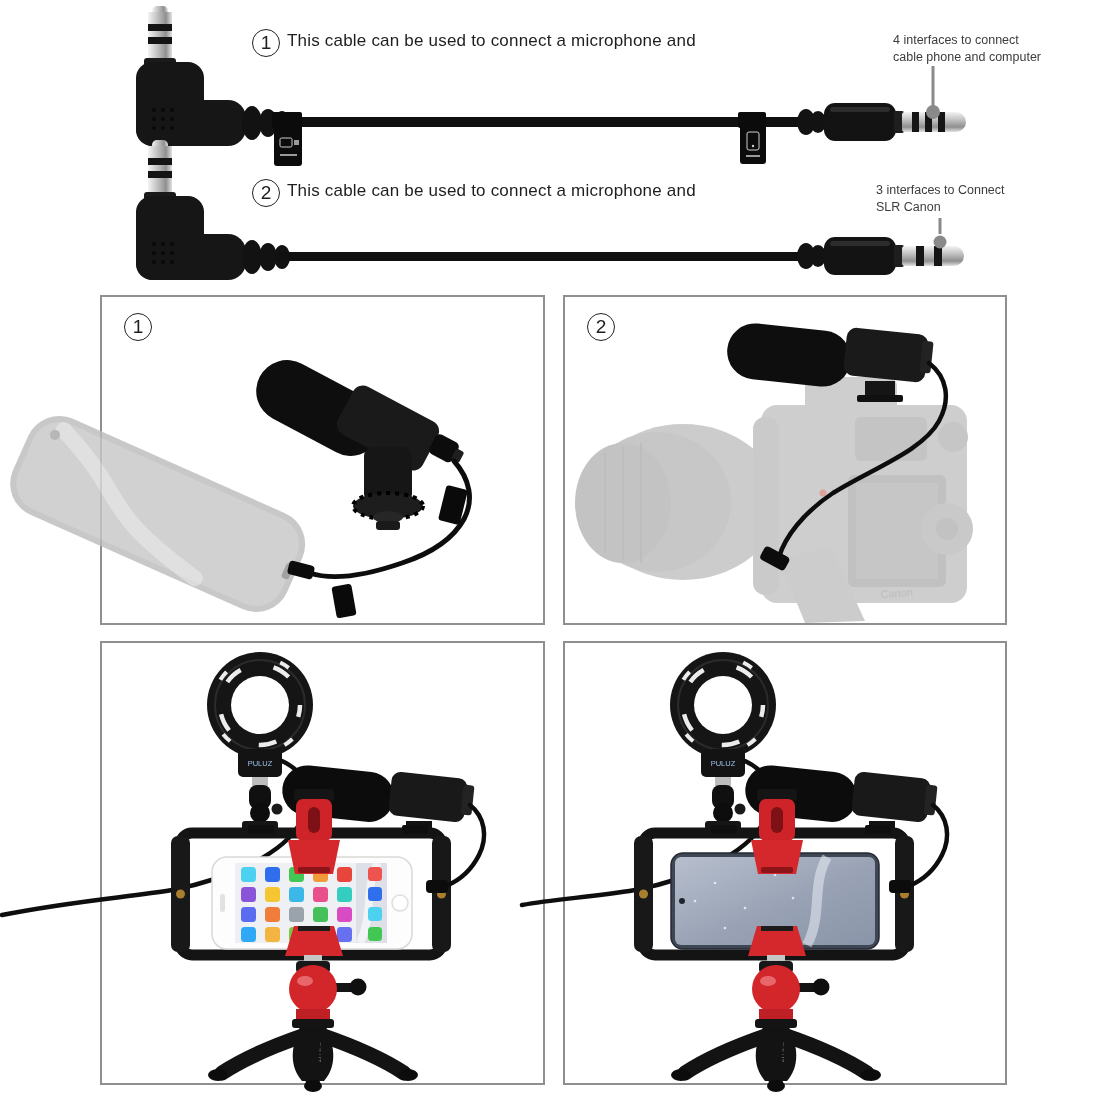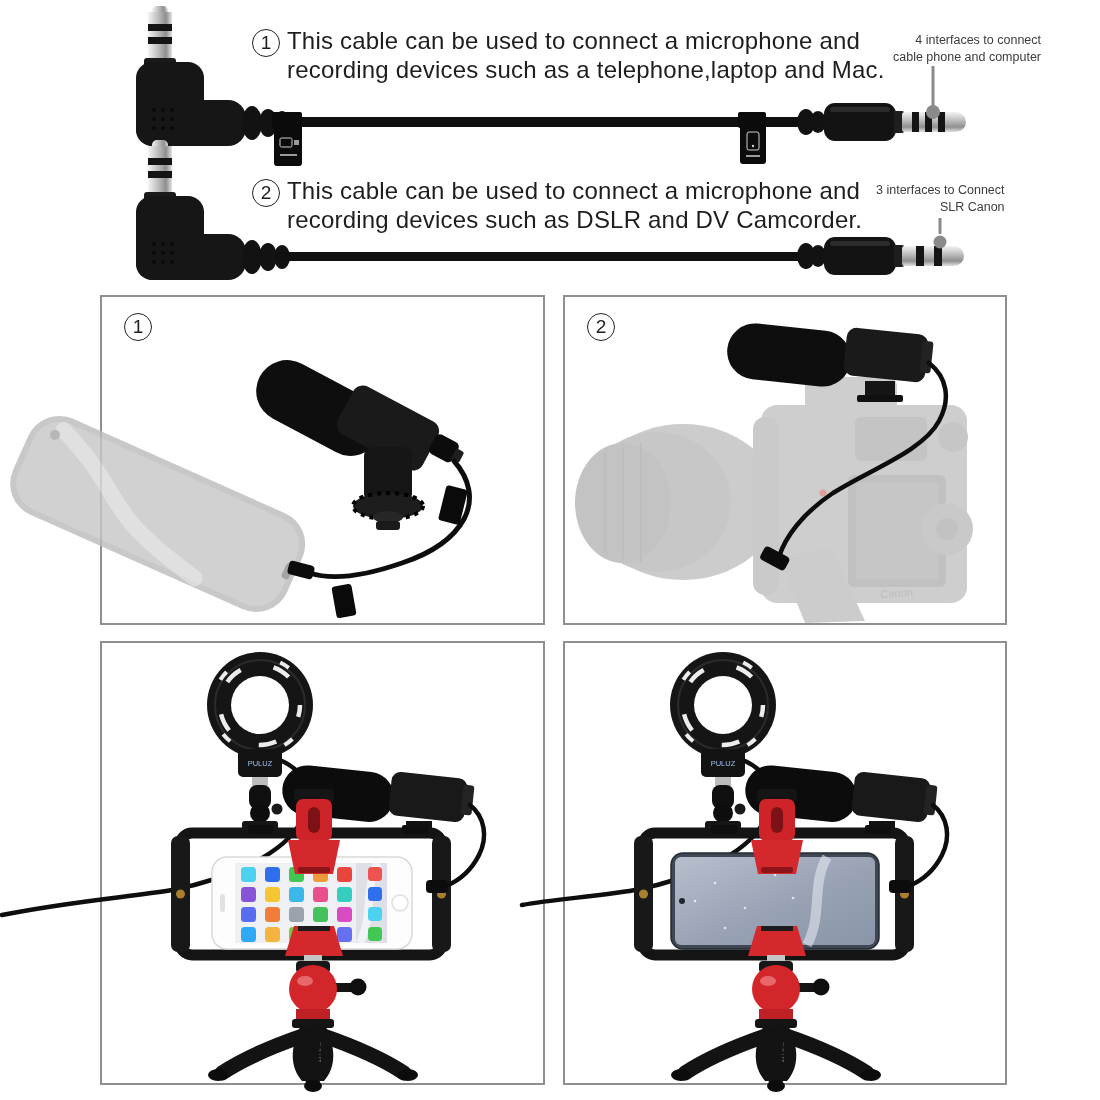--- a/index.html
+++ b/index.html
@@ -2,27 +2,27 @@
 <html><head>
 <meta charset="utf-8">
 <style>
   html,body{margin:0;padding:0;}
   body{
     width:1100px;height:1100px;position:relative;overflow:hidden;
     background:#ffffff;
     font-family:"Liberation Sans", sans-serif;
   }
   .abs{position:absolute;}
-  .c-desc{font-size:24px;line-height:29px;color:#1e1e1e;letter-spacing:.2px;}
+  .c-desc{font-size:17px;line-height:29px;color:#1e1e1e;letter-spacing:.2px;}
   .numc{
     width:28px;height:28px;border:1.7px solid #222;border-radius:50%;
     display:flex;align-items:center;justify-content:center;
     font-size:19px;color:#1e1e1e;box-sizing:border-box;background:#fff;
   }
-  .c-note{font-size:12.5px;line-height:17px;color:#3c3c3c;text-align:right;}
+  .c-note{font-size:12.5px;line-height:17px;color:#3c3c3c;}
   .panel{
     position:absolute;border:2px solid #8f8f8f;background:#ffffff;box-sizing:border-box;
   }
   .panel .numc{position:absolute;left:22px;top:16px;}
   svg.scene{position:absolute;left:0;top:0;overflow:visible;}
 </style>
 </head>
 <body>
 
 <svg class="scene" style="left:0;top:0" width="1100" height="175" viewBox="0 0 1100 175">
@@ -91,21 +91,20 @@
     <path d="M948 112 h8 a10 10 0 0 1 0 20 h-8 z" fill="url(#silvH1)"></path>
   </g>
   <g>
     <line x1="933" y1="66" x2="933" y2="106" stroke="#8a8a8a" stroke-width="3"></line>
     <circle cx="933" cy="112" r="7" fill="#8a8a8a"></circle>
   </g>
 </svg>
 <div class="abs numc" style="left:252px;top:29px">1</div>
 <div class="abs c-desc" style="left:287px;top:26px">
   <div>This cable can be used to connect a microphone and</div>
-  <div>recording devices such as a telephone,laptop and Mac.</div>
 </div>
 <div class="abs c-note" style="left:893px;top:32px">
   <div>4 interfaces to connect</div>
   <div>cable phone and computer</div>
 </div>
 
 <svg class="scene" style="left:0;top:134px" width="1100" height="175" viewBox="0 0 1100 175">
   <defs>
     <linearGradient id="silvV2" x1="0" y1="0" x2="1" y2="0">
       <stop offset="0" stop-color="#f4f4f4"></stop>
@@ -156,21 +155,20 @@
     <path d="M948 112 h6 a10 10 0 0 1 0 20 h-6 z" fill="url(#silvH2)"></path>
   </g>
   <g>
     <line x1="940" y1="84" x2="940" y2="100" stroke="#8a8a8a" stroke-width="3"></line>
     <circle cx="940" cy="108" r="6.5" fill="#8a8a8a"></circle>
   </g>
 </svg>
 <div class="abs numc" style="left:252px;top:179px">2</div>
 <div class="abs c-desc" style="left:287px;top:176px">
   <div>This cable can be used to connect a microphone and</div>
-  <div>recording devices such as DSLR and DV Camcorder.</div>
 </div>
 <div class="abs c-note" style="left:876px;top:182px">
   <div>3 interfaces to Connect</div>
   <div>SLR Canon</div>
 </div>
 
 <div class="panel" style="left:100px;top:295px;width:445px;height:330px">
   <div class="numc">1</div>
   <svg class="scene" width="441" height="326" viewBox="0 0 441 326">
     <g opacity="0.82">

